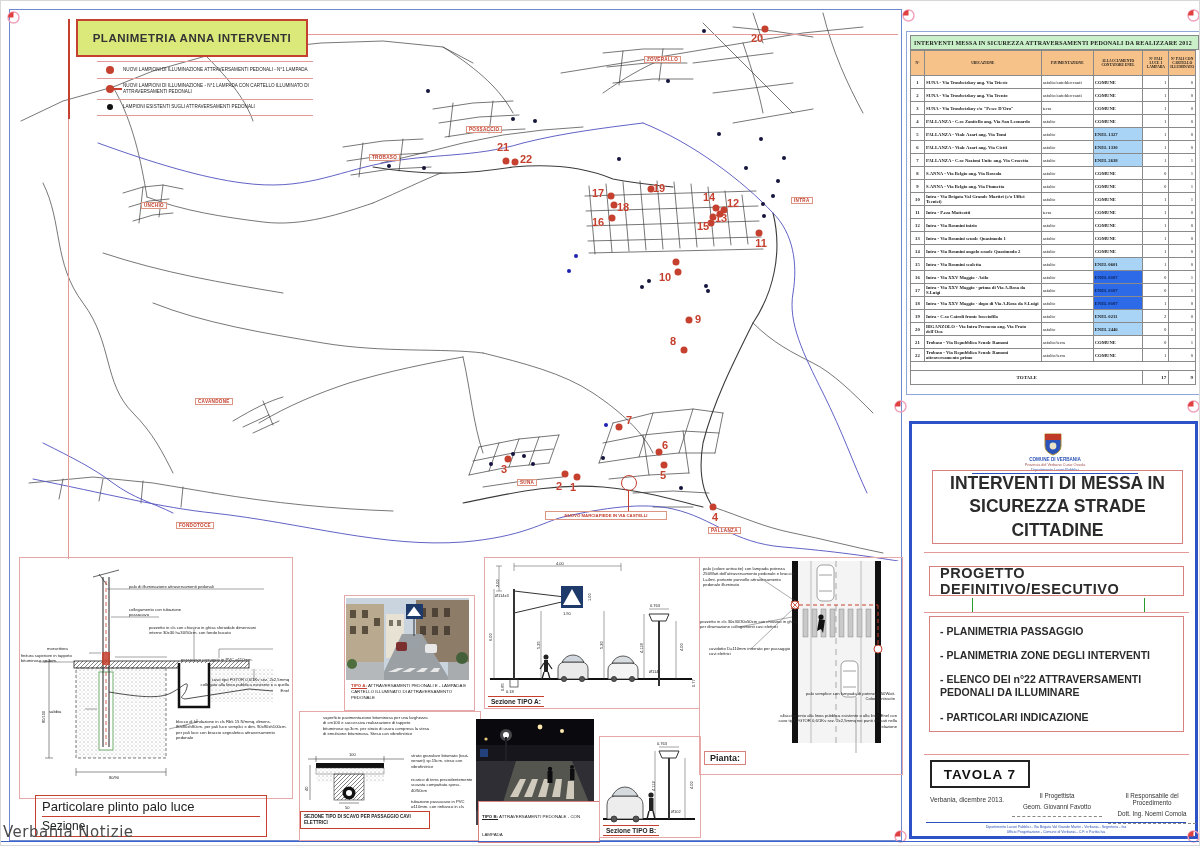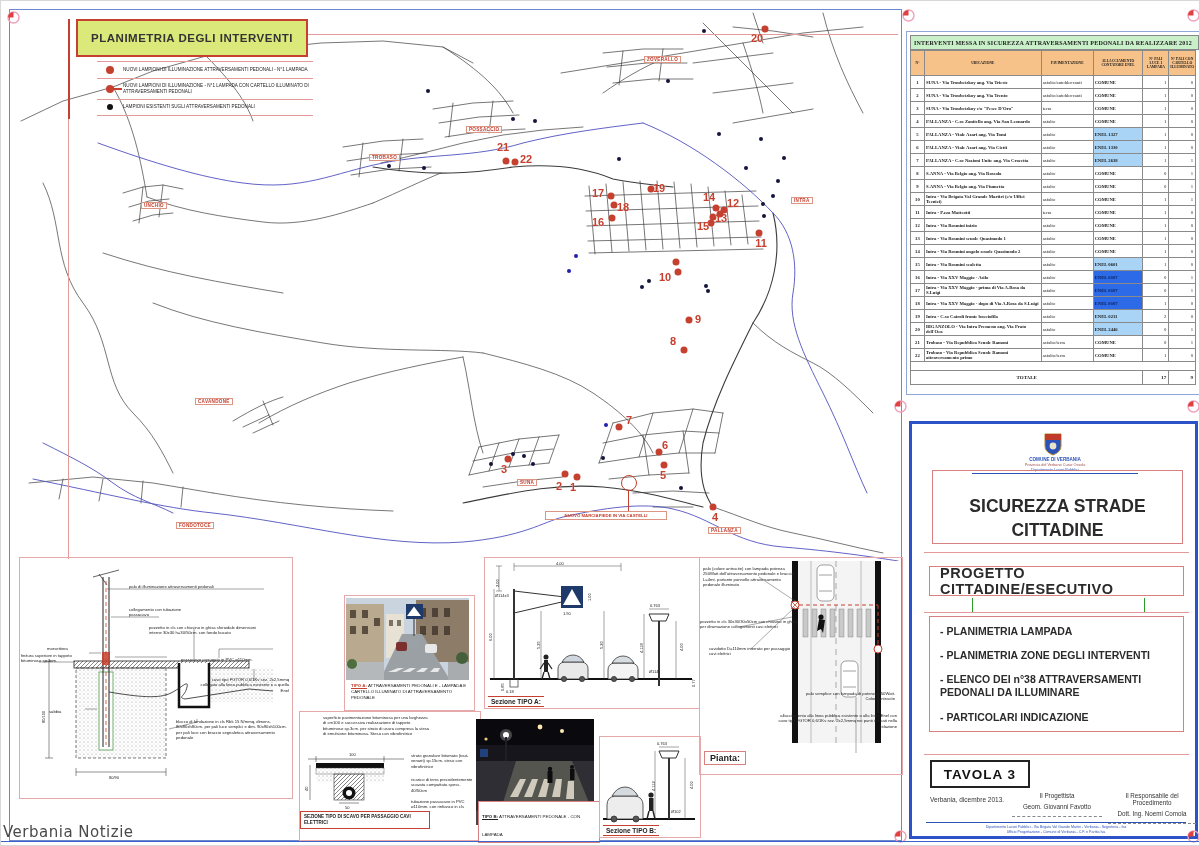--- a/index.html
+++ b/index.html
@@ -140,21 +140,21 @@
       <path d="M32,478 C102,492 162,507 212,512 C302,522 382,547 462,541 C522,536 542,521 562,516 C602,507 642,501 672,508 C712,517 732,542 782,546 C832,550 872,556 897,560"></path>
       <path d="M42,442 C72,457 92,467 112,482 C132,497 152,502 172,512"></path>
       <path d="M772,212 C792,232 797,262 792,292 C787,322 802,352 822,392 C842,432 852,462 866,492"></path>
     </g>
   </svg>
 
   <div class="abs pink" style="left:303px;top:33px;width:594px;height:1px;"></div>
   <div class="abs redln" style="left:67px;top:18px;width:2px;height:100px;"></div>
   <div class="abs pink" style="left:67px;top:118px;width:1px;height:440px;"></div>
 
-  <div class="abs" id="legend-title">PLANIMETRIA  DEGLI INTERVENTI</div>
+  <div class="abs" id="legend-title">PLANIMETRIA  ANNA INTERVENTI</div>
   <div class="abs" id="legend-items" style="border-top:1px solid #e59a9a;">
       <div class="leg-row">
        <span class="leg-sym">
           <span class="leg-dot"></span>
         </span>
        <span class="leg-txt">NUOVI LAMPIONI DI ILLUMINAZIONE ATTRAVERSAMENTI PEDONALI - n°1 LAMPADA</span>
       </div>
       <div class="leg-row">
        <span class="leg-sym">
           <span class="leg-dot"></span>
@@ -300,20 +300,24 @@
   <div class="note" style="left:128px;top:606px;width:70px;">collegamento con tubazione passacavo</div>
   <div class="note" style="left:148px;top:624px;width:112px;">pozzetto in cls con chiusino in ghisa sferoidale dimensioni interne 30x30 h=30/50cm. con fondo bucato</div>
   <div class="note" style="left:46px;top:645px;width:40px;">morsettiera</div>
   <div class="note" style="left:20px;top:652px;width:72px;">finitura superiore in tappeto bituminoso sp.3cm.</div>
   <div class="note" style="left:180px;top:656px;width:92px;">passacavo corrugato in PVC ø110mm.</div>
   <div class="note" style="left:196px;top:676px;width:92px;text-align:right;">cavo  tipo FG7OR 0,6/1Kv sez. 2x2,5mmq collegato alla linea pubblica esistente e a quella Enel</div>
   <div class="note" style="left:48px;top:708px;width:30px;">sabbia</div>
   <div class="note" style="left:175px;top:718px;width:112px;">blocco di fondazione in cls Rbk 15 N/mmq, dimens. 80x80xh80cm. per pali luce semplici e dim. 90x90xh100cm. per pali luce con braccio segnaletica attraversamento pedonale</div>
   <div class="dim v" style="left:40px;top:722px;">80/100</div>
   <div class="dim" style="left:108px;top:774px;">80/90</div>
+  <div class="abs" id="plinto-title">
+    <div class="l1">Particolare plinto palo luce</div>
+    <div class="l2">Sezione</div>
+  </div>
 
   <div class="abs panel" style="left:343px;top:594px;width:129px;height:114px;"></div>
   <svg class="abs" style="left:345px;top:597px;" width="123" height="82" viewBox="0 0 123 82">
     <rect width="123" height="82" fill="#c9d4de"></rect>
     <rect x="0" y="6" width="38" height="58" fill="#b9a98e"></rect>
     <rect x="4" y="12" width="6" height="8" fill="#5a4f3e"></rect>
       <rect x="16" y="12" width="6" height="8" fill="#5a4f3e"></rect>
     <rect x="4" y="28" width="6" height="8" fill="#5a4f3e"></rect>
       <rect x="16" y="28" width="6" height="8" fill="#5a4f3e"></rect>
     <rect x="28" y="20" width="6" height="8" fill="#5a4f3e"></rect>
@@ -748,37 +752,37 @@
   <div class="abs" id="title-sheet">
     <svg class="abs" style="left:131px;top:8px;" width="20" height="24" viewBox="0 0 20 24">
       <path d="M2,2 L18,2 L18,14 Q18,20 10,23 Q2,20 2,14 Z" fill="#2a52b8" stroke="#b08a2a" stroke-width="1"></path>
       <rect x="2" y="2" width="16" height="6" fill="#c03a2a"></rect>
       <circle cx="10" cy="14" r="3.4" fill="#e8e2c8"></circle>
     </svg>
     <div class="abs tb-blue crest-line1" style="left:60px;top:33px;width:166px;">COMUNE DI VERBANIA</div>
     <div class="abs crest-line2" style="left:60px;top:39px;width:166px;">Provincia del Verbano Cusio Ossola</div>
     <div class="abs tb-blue crest-line3" style="left:60px;top:44px;width:166px;border-bottom:1px solid #2a52b8;padding-bottom:1px;">Dipartimento Lavori Pubblici</div>
     <div class="abs tb-red-box" id="tb-title">
-      <div><br>
+      <div><span>INTERVENTI DI MESSA IN</span><br>
            <span>SICUREZZA STRADE CITTADINE</span></div>
     </div>
     <div class="abs pink" style="left:12px;top:128px;width:265px;height:1px;"></div>
-    <div class="abs tb-red-box" id="tb-prog">PROGETTO  CITTADINE/ESECUTIVO</div>
+    <div class="abs tb-red-box" id="tb-prog">PROGETTO  DEFINITIVO/ESECUTIVO</div>
     <div class="abs" style="left:60px;top:174px;width:1px;height:14px;background:#2a9a2a;"></div>
     <div class="abs" style="left:232px;top:174px;width:1px;height:14px;background:#2a9a2a;"></div>
     <div class="abs pink" style="left:12px;top:188px;width:265px;height:1px;"></div>
     <div class="abs tb-red-box" id="tb-items">
-        <div class="tb-item">- PLANIMETRIA LAMPADA</div>
+        <div class="tb-item">- PLANIMETRIA PASSAGGIO</div>
         <div class="tb-item">- PLANIMETRIA ZONE DEGLI INTERVENTI</div>
-        <div class="tb-item">- ELENCO DEI n°38 ATTRAVERSAMENTI
+        <div class="tb-item">- ELENCO DEI n°22 ATTRAVERSAMENTI
   PEDONALI DA ILLUMINARE</div>
         <div class="tb-item">- PARTICOLARI INDICAZIONE</div>
       </div>
     <div class="abs pink" style="left:12px;top:330px;width:265px;height:1px;"></div>
-    <div class="abs" id="tavola-box">TAVOLA  3</div>
+    <div class="abs" id="tavola-box">TAVOLA  7</div>
     <div class="abs" style="left:18px;top:372px;font-size:6.5px;color:#333;">Verbania, dicembre  2013.</div>
     <div class="abs" style="left:100px;top:368px;width:90px;">
       <div class="sig-role">Il Progettista</div>
       <div class="sig-name">Geom. Giovanni Favotto</div>
       <div class="sig-line"></div>
     </div>
     <div class="abs" style="left:196px;top:368px;width:88px;">
       <div class="sig-role">Il Responsabile del Procedimento</div>
       <div class="sig-name">Dott. Ing. Noemi Comola</div>
       <div class="sig-line"></div>

